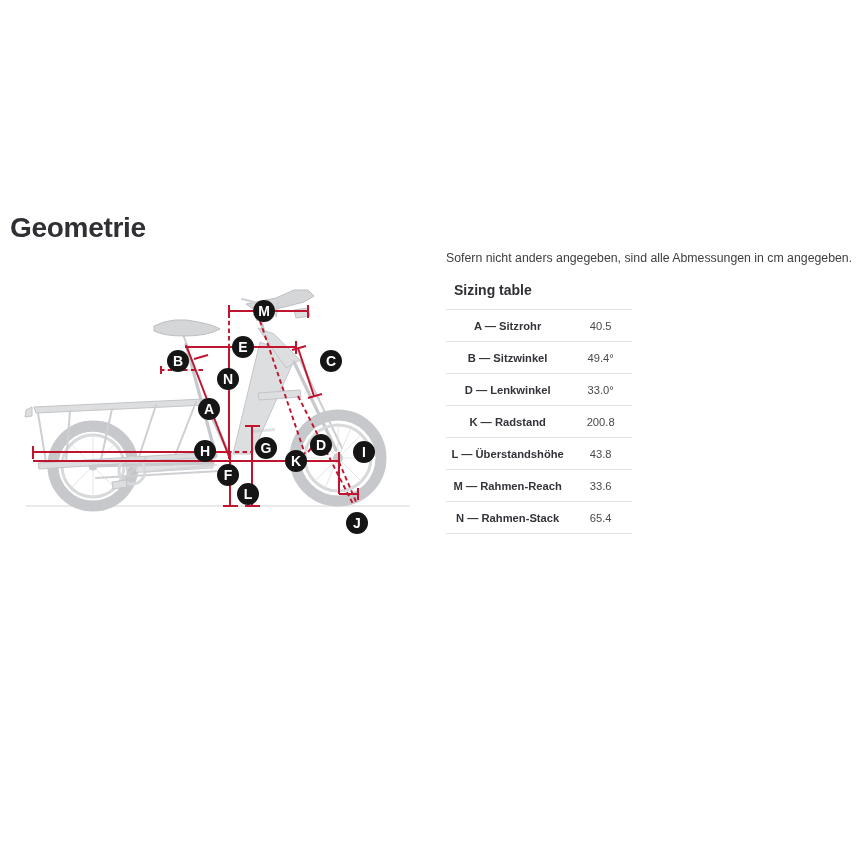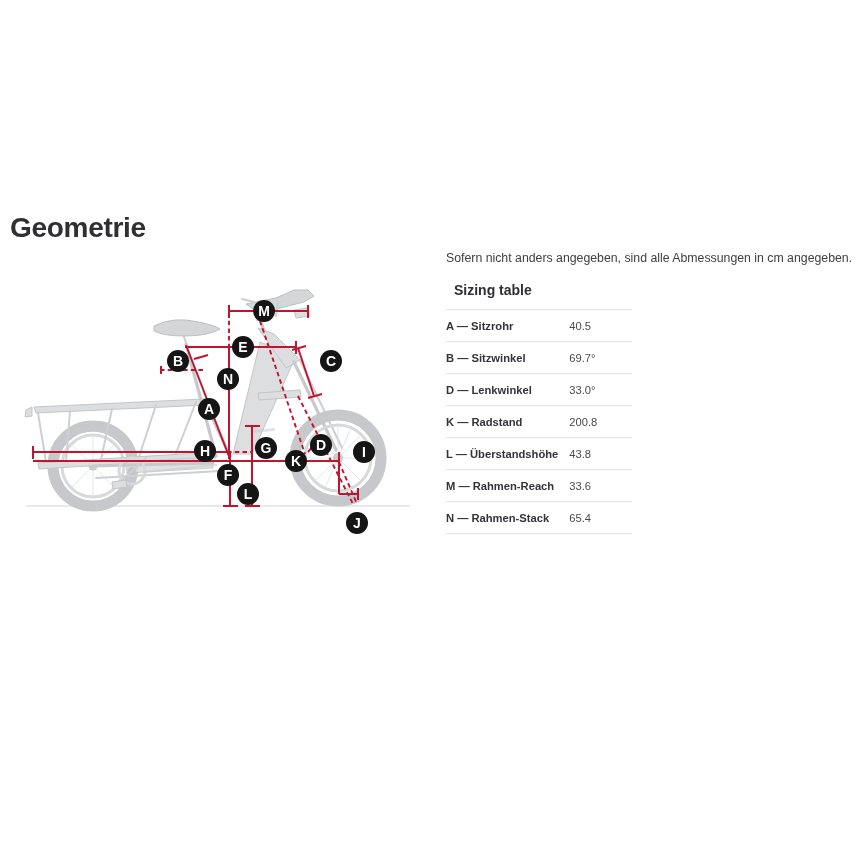--- a/index.html
+++ b/index.html
@@ -66,20 +66,21 @@
   #sizing-table-title {
     font-size: 14px;
     font-weight: bold;
     color: #2f2f34;
     padding: 0 0 11px 8px;
   }
   table.sizing {
     border-collapse: collapse;
     width: 186px;
     table-layout: fixed;
+    text-align: center;
   }
   table.sizing td {
     border-top: 1px solid #e3e3e3;
     padding: 9px 0 9px 0;
     font-size: 11.2px;
     vertical-align: middle;
     height: 13px;
   }
   table.sizing tr:last-child td {
     border-bottom: 1px solid #e3e3e3;
@@ -348,21 +349,21 @@
   <div id="sizing-table-wrap">
     <div id="sizing-table-title">Sizing table</div>
     <table class="sizing">
       <tbody id="sizing-rows">
           <tr>
             <td class="lbl">A — Sitzrohr</td>
             <td class="val">40.5</td>
           </tr>
           <tr>
             <td class="lbl">B — Sitzwinkel</td>
-            <td class="val">69.7°</td>
+            <td class="val">49.4°</td>
           </tr>
           <tr>
             <td class="lbl">D — Lenkwinkel</td>
             <td class="val">33.0°</td>
           </tr>
           <tr>
             <td class="lbl">K — Radstand</td>
             <td class="val">200.8</td>
           </tr>
           <tr>

